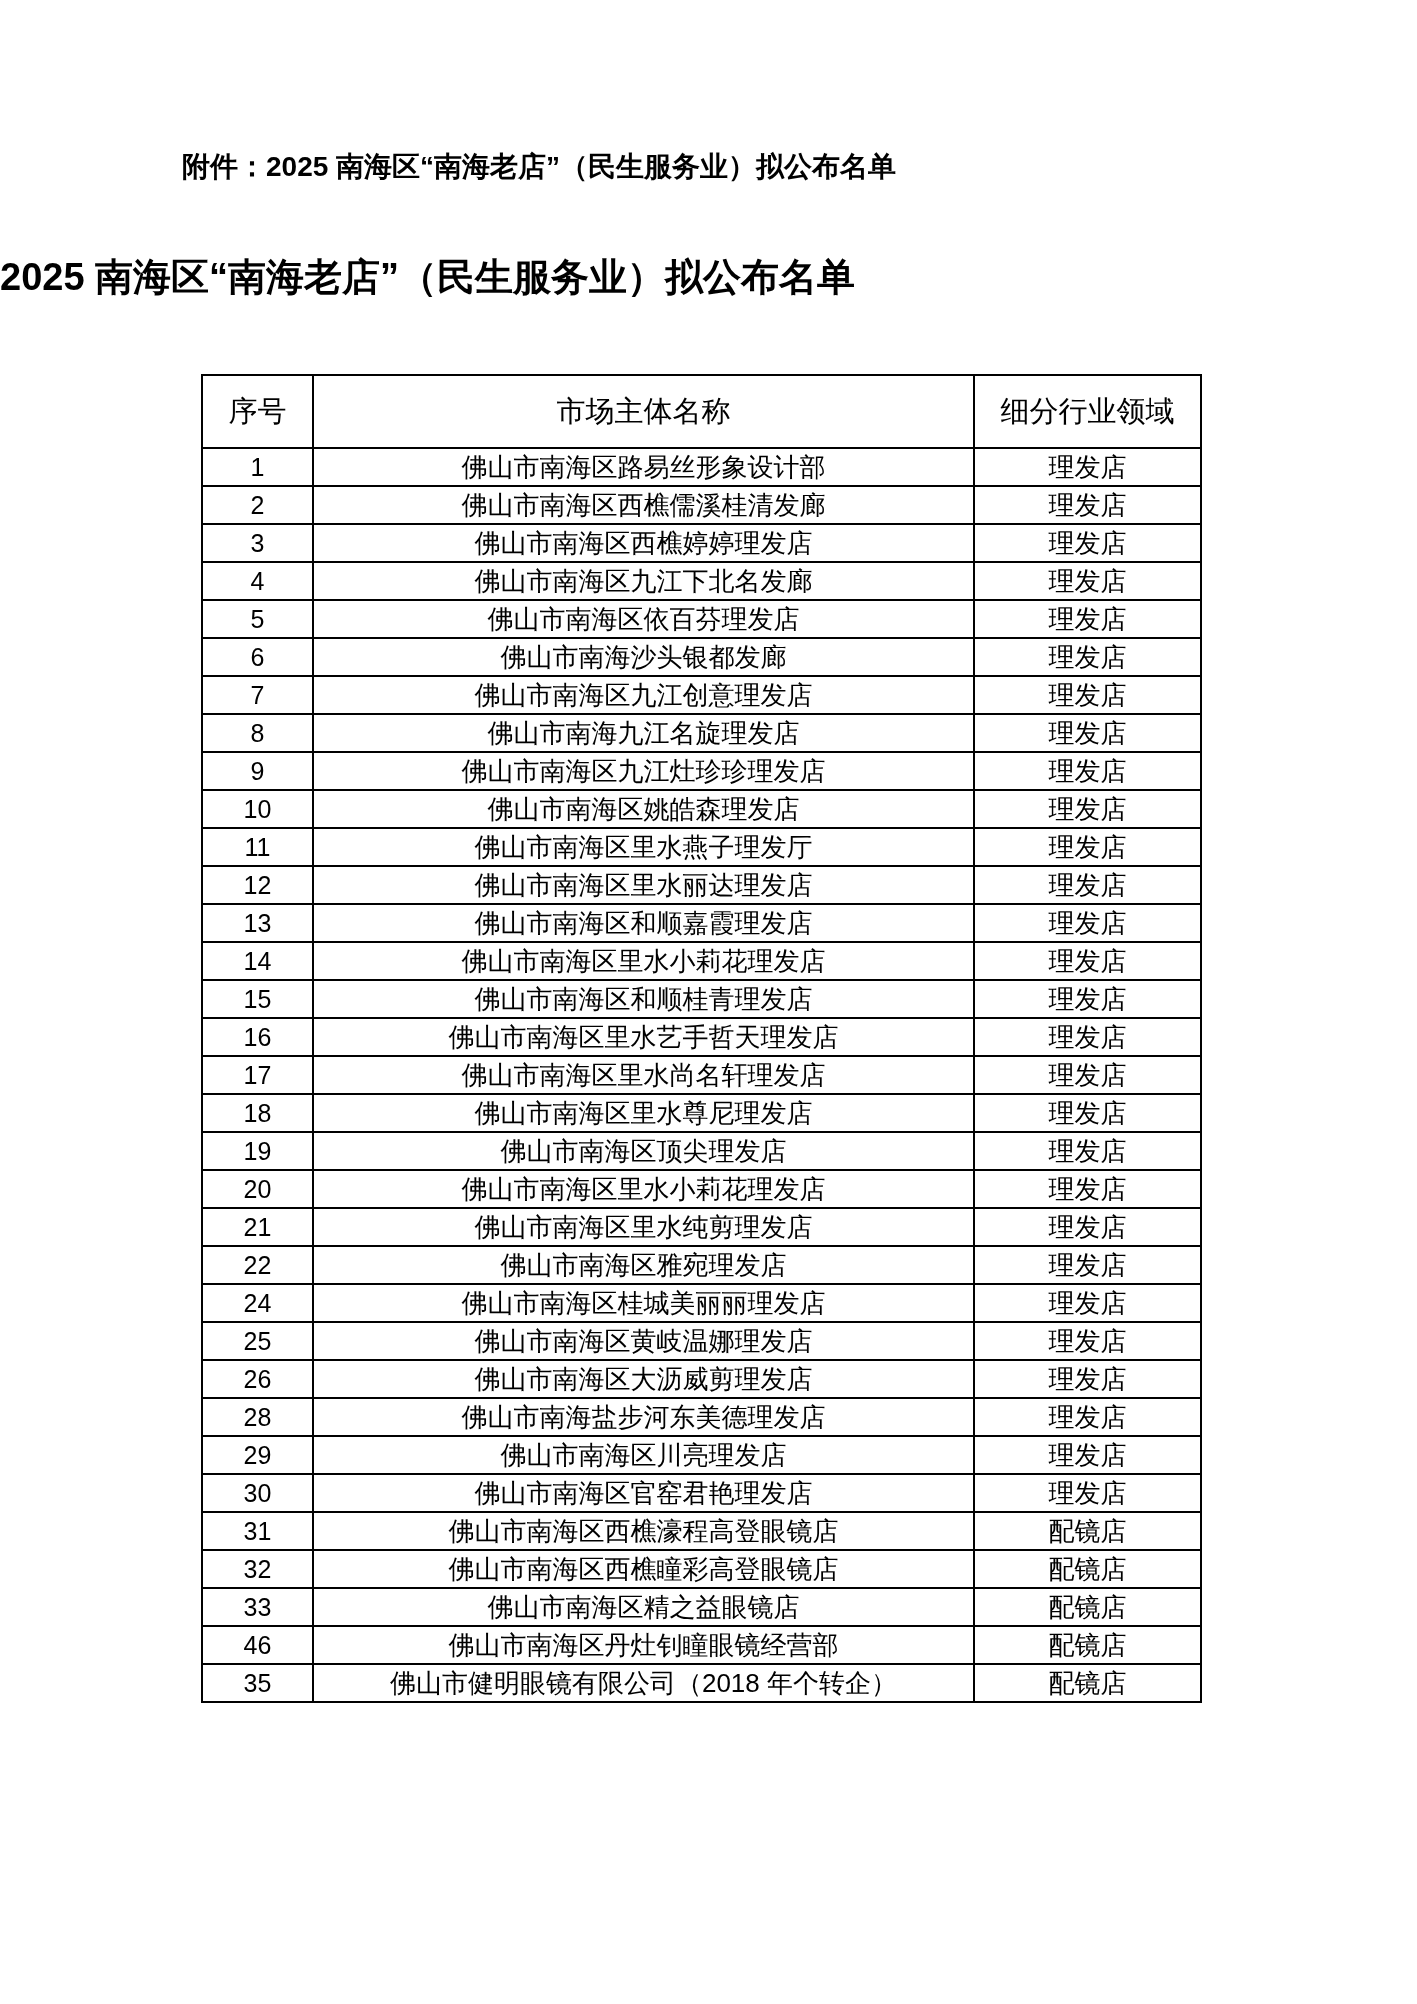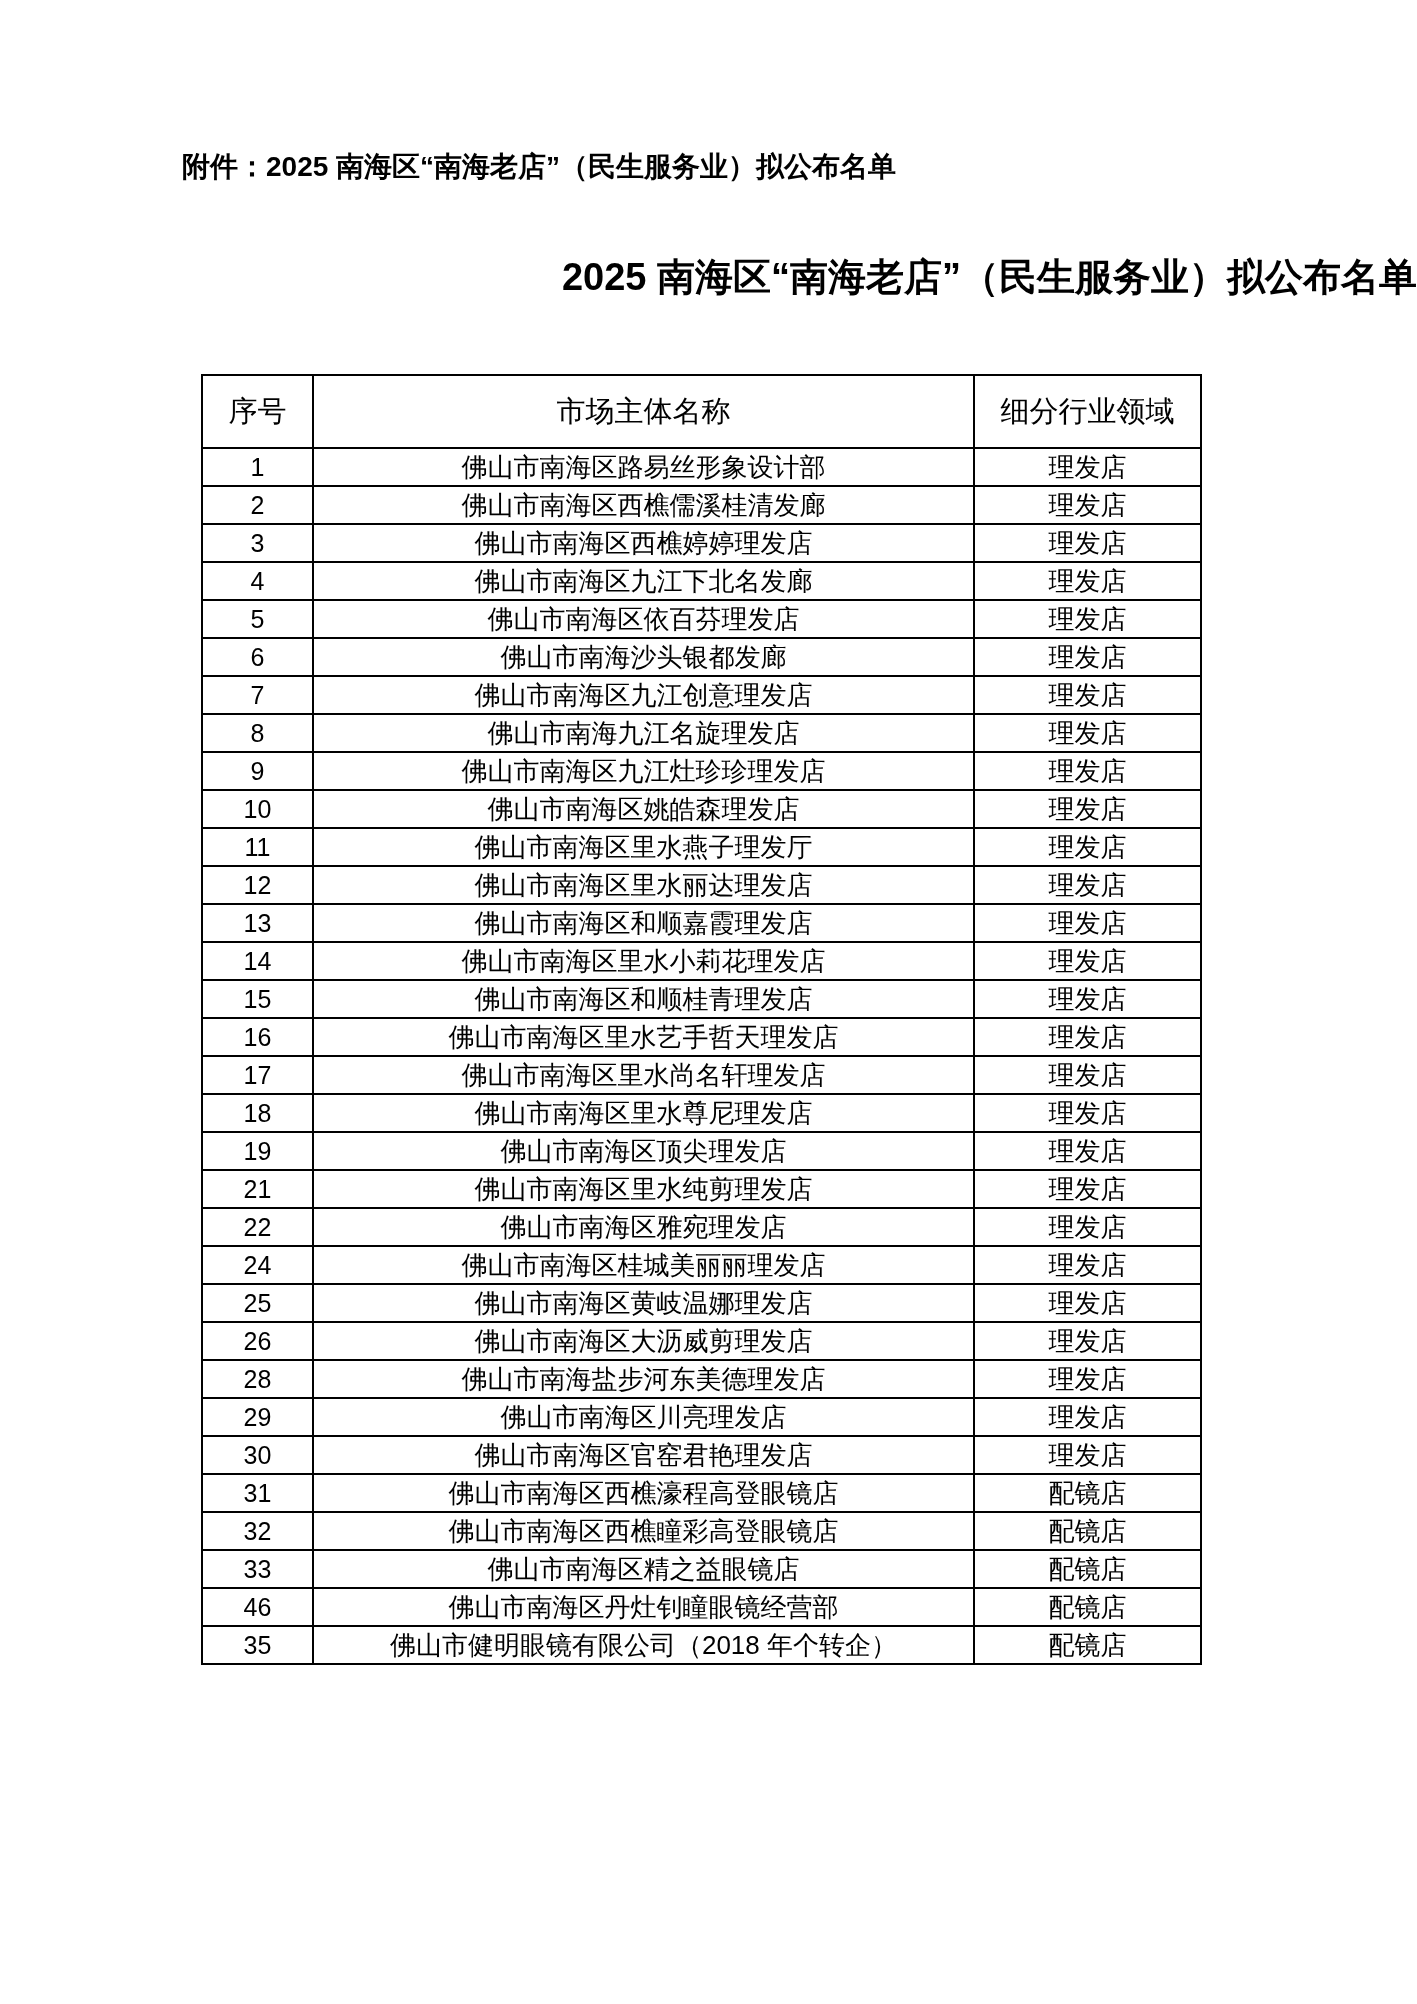--- a/index.html
+++ b/index.html
@@ -18,21 +18,21 @@
     font-size: 28px;
     font-weight: bold;
     white-space: nowrap;
     margin-top: 20px;
   }
   .doc-title {
     position: absolute;
     left: 0;
     top: 252px;
     width: 1417px;
-    text-align: right;
+    text-align: left;
     font-size: 38px;
     font-weight: bold;
     white-space: nowrap;
   }
   .list-table {
     position: absolute;
     left: 201px;
     top: 374px;
     width: 999px;
     border-collapse: collapse;
@@ -166,20 +166,25 @@
         <td class="num">18</td>
         <td>佛山市南海区里水尊尼理发店</td>
         <td>理发店</td>
       </tr>
       <tr>
         <td class="num">19</td>
         <td>佛山市南海区顶尖理发店</td>
         <td>理发店</td>
       </tr>
       <tr>
+        <td class="num">20</td>
+        <td>佛山市南海区里水小莉花理发店</td>
+        <td>理发店</td>
+      </tr>
+      <tr>
         <td class="num">21</td>
         <td>佛山市南海区里水纯剪理发店</td>
         <td>理发店</td>
       </tr>
       <tr>
         <td class="num">22</td>
         <td>佛山市南海区雅宛理发店</td>
         <td>理发店</td>
       </tr>
       <tr>

